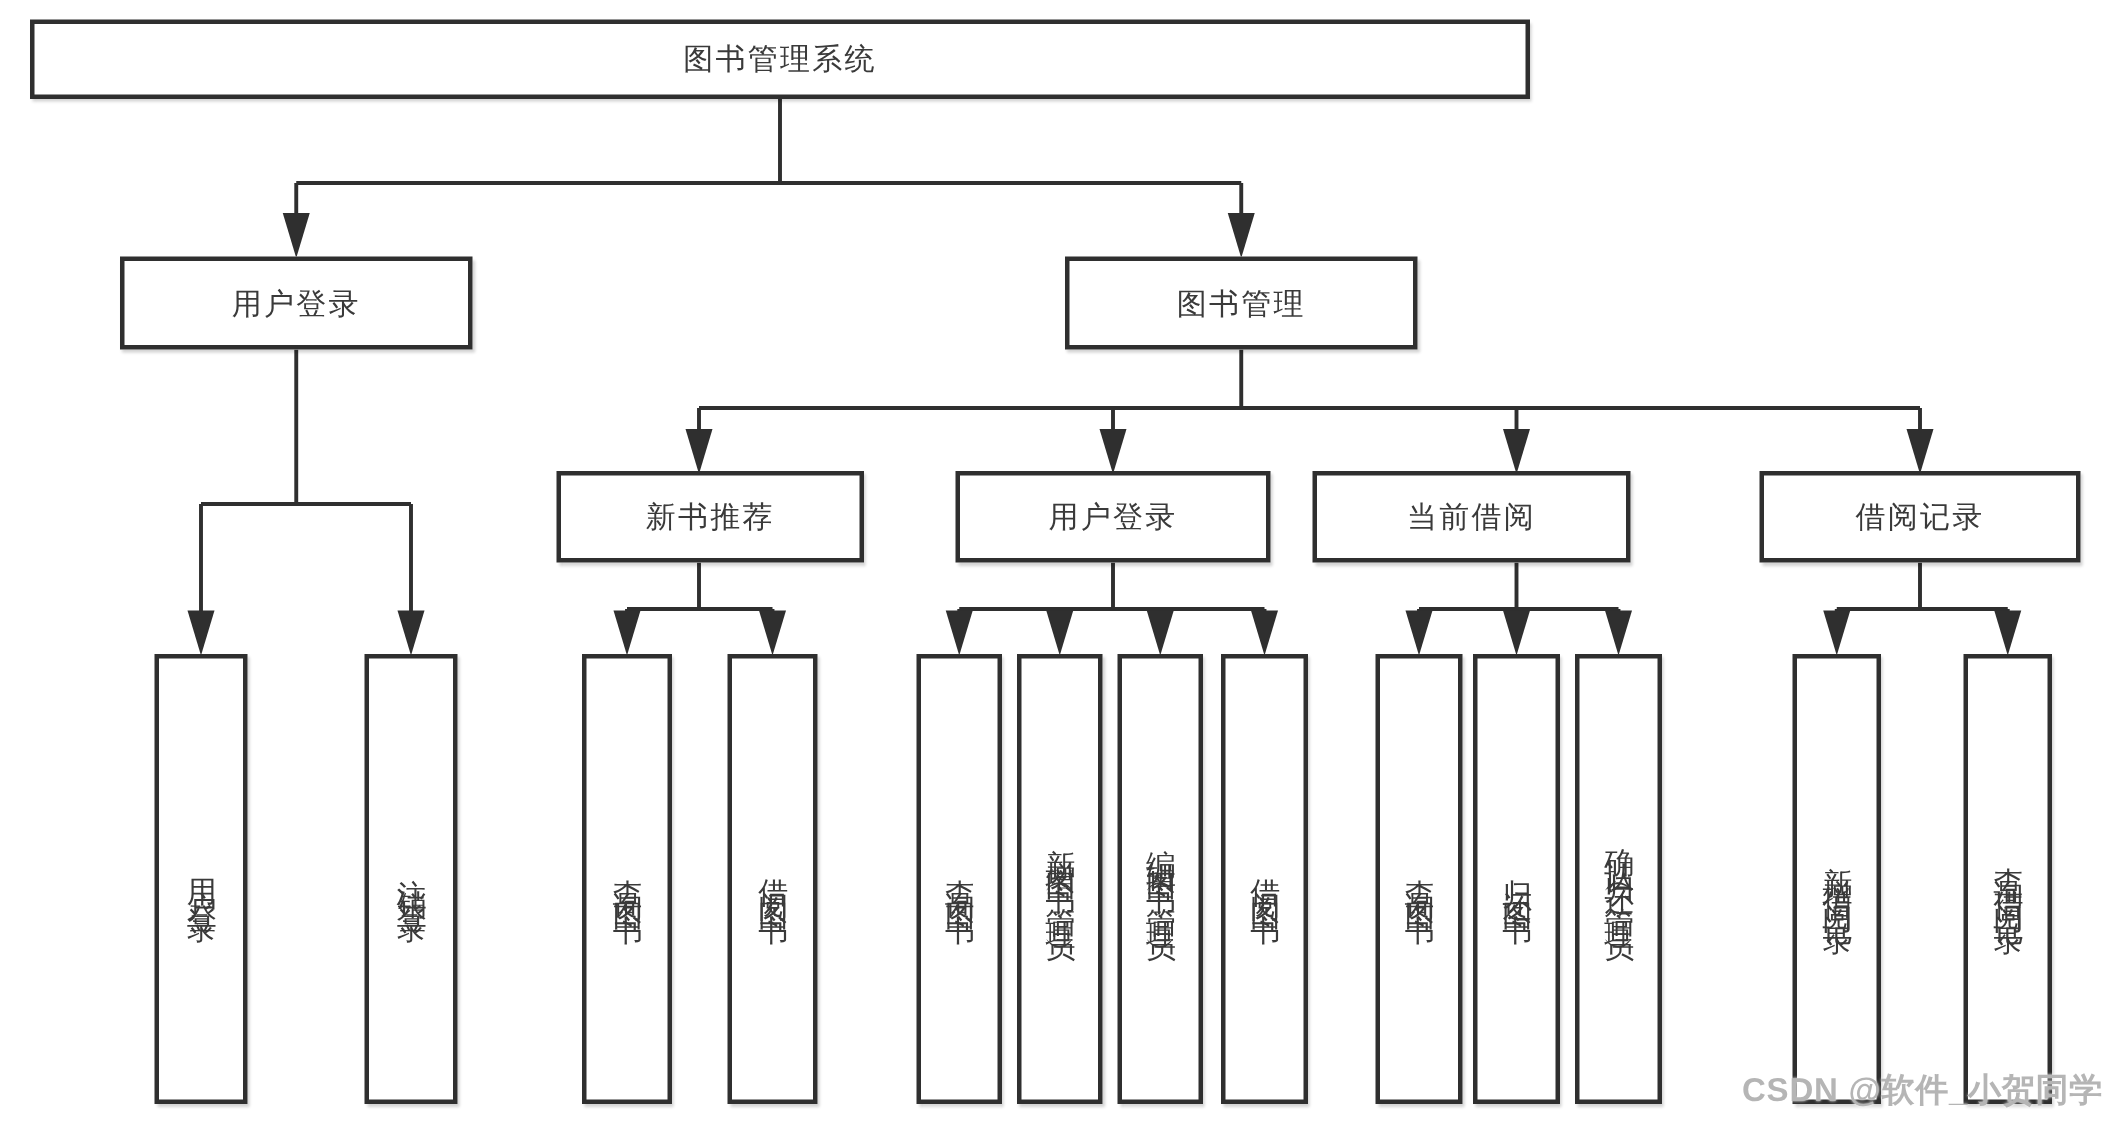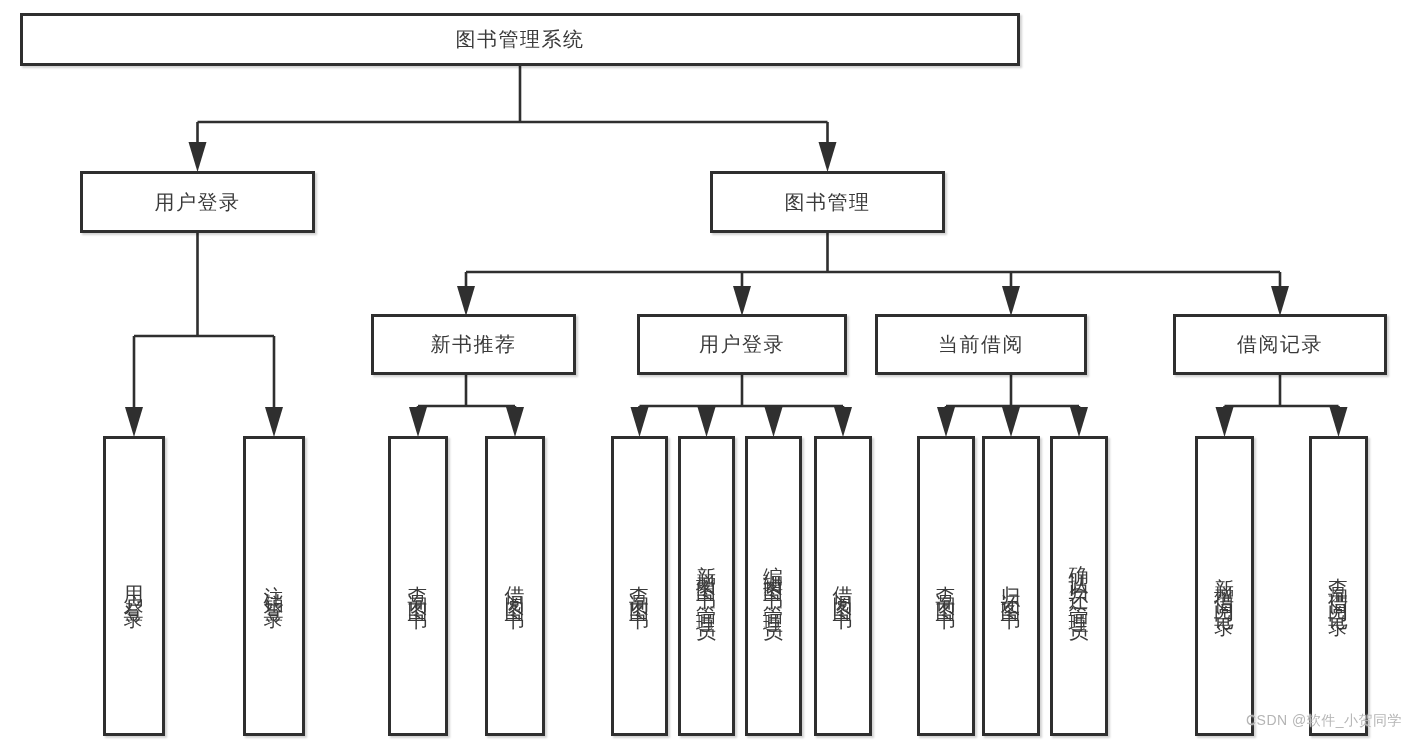--- a/index.html
+++ b/index.html
@@ -34,27 +34,28 @@
   .leaf span {
     writing-mode: vertical-rl;
     text-orientation: mixed;
     font-size: 20px;
     letter-spacing: 8px;
     line-height: 1;
   }
   .watermark {
     position: absolute;
     right: 3px;
-    bottom: 17px;
-    font-size: 14px;
+    bottom: 5px;
+    font-size: 22px;
     letter-spacing: 0.5px;
     color: #b5b5b5;
     text-shadow: 0 0 2px #ffffff;
     z-index: 5;
     white-space: nowrap;
+    font-weight: bold;
   }
 </style>
 </head>
 <body>
 
 <div class="canvas">
 
   <svg class="connectors" viewBox="0 0 1405 747" xmlns="http://www.w3.org/2000/svg">
     <path fill="none" stroke="#2f2f2f" stroke-width="2.6" d="M520 66 V122 M197.5 122 H827.5
          M197.5 122 V152 M827.5 122 V152

